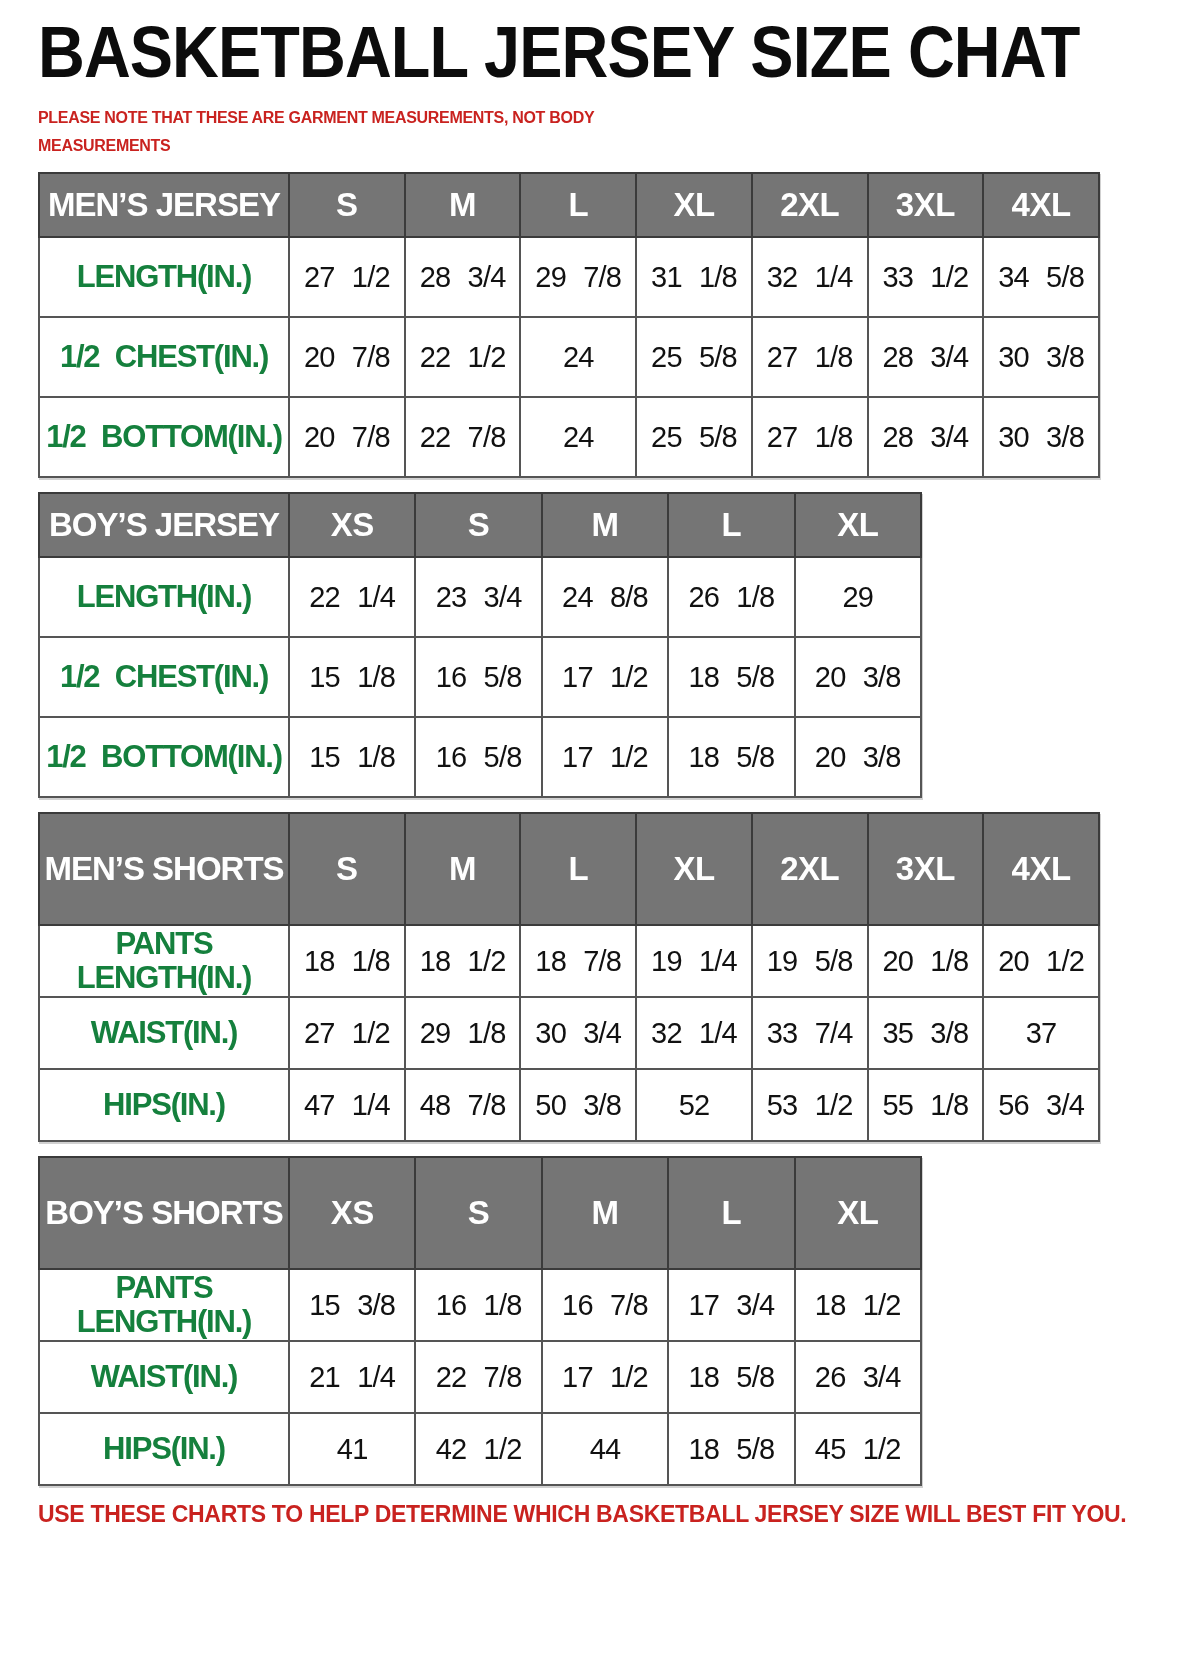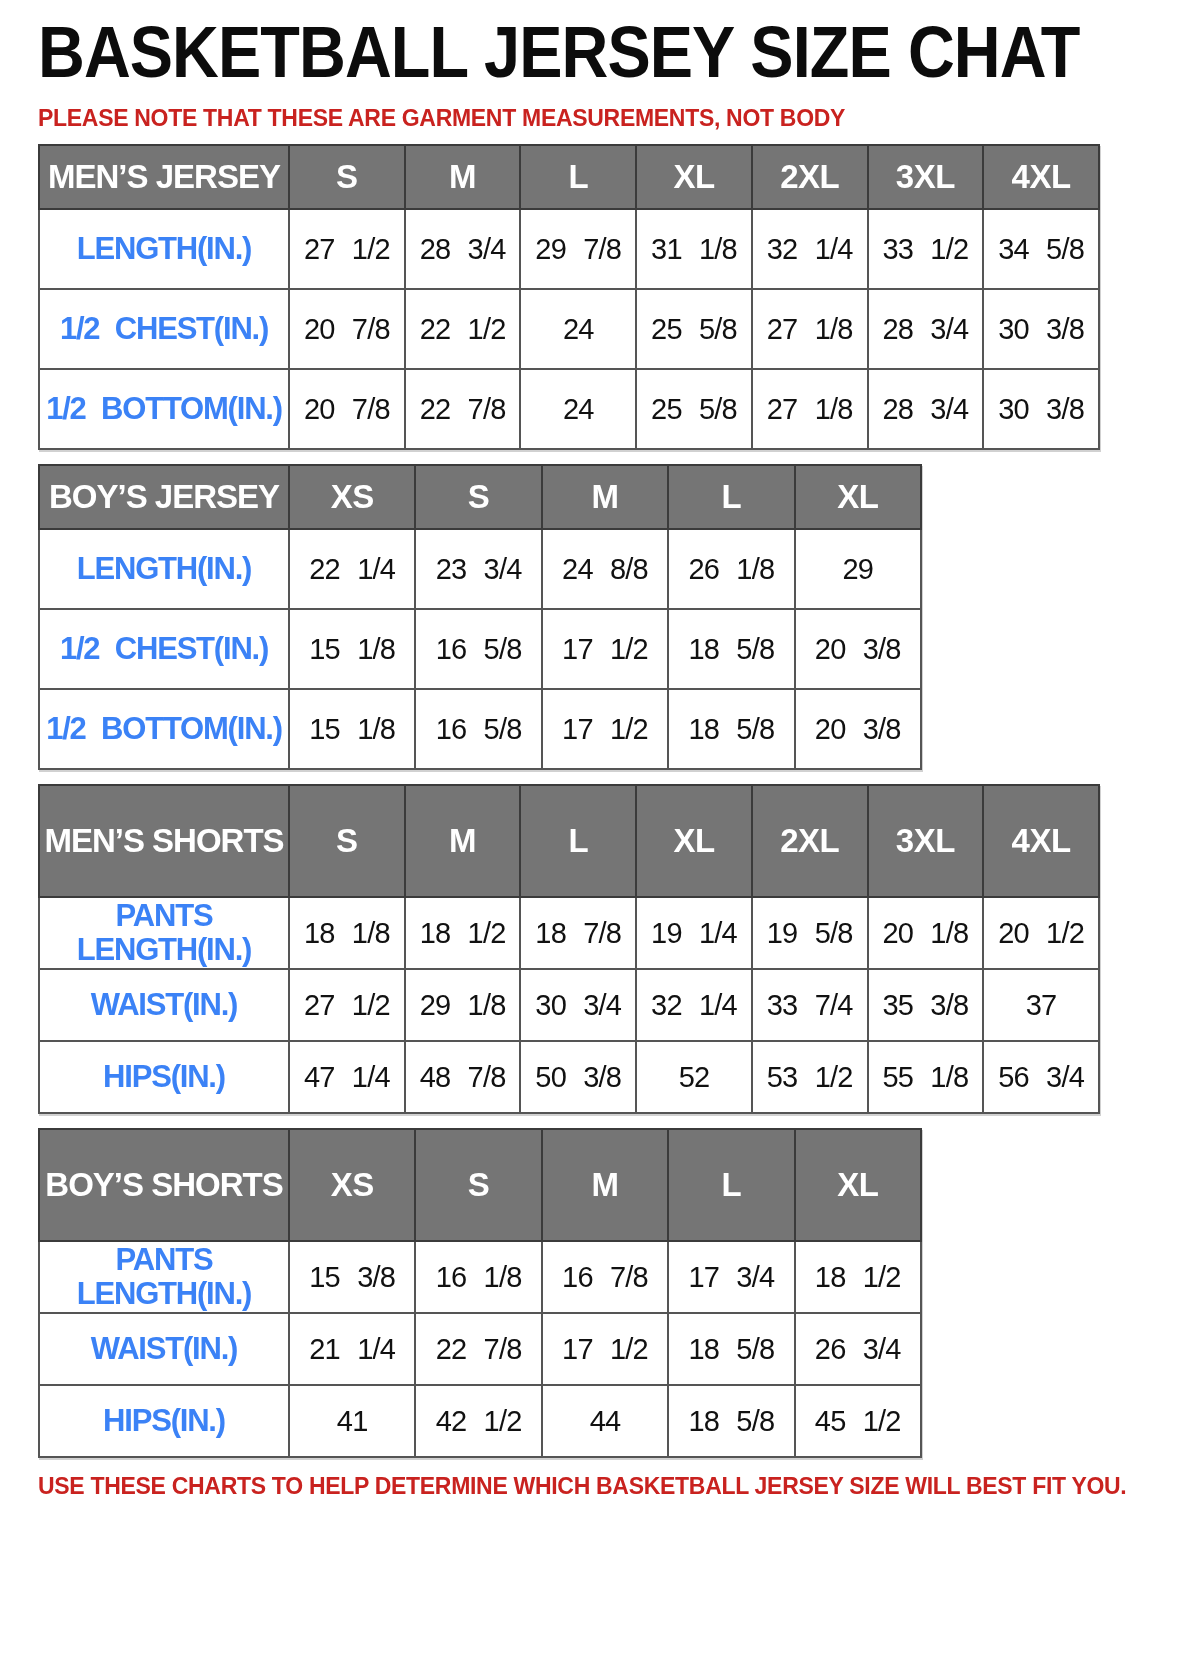--- a/index.html
+++ b/index.html
@@ -22,21 +22,21 @@
     margin:0;line-height:76px;height:76px;white-space:nowrap;
   }
   .page-title .stretch{
     display:inline-block;
     transform:scaleX(.9);transform-origin:0 50%;
     font-size:72px;font-weight:700;letter-spacing:-1px;color:#0c0c0c;
   }
   .note{
     margin-top:14px;
     color:var(--accent);
-    font-weight:700;font-size:23px;line-height:28px;
+    font-weight:700;font-size:16px;line-height:28px;
     letter-spacing:-.3px;
   }
   .note span{display:block;}
   .tables-wrap{margin-top:12px;}
   table.size-table{
     border-collapse:collapse;table-layout:fixed;
     margin:0 0 14px 0;
     border:2px solid var(--border-dark);
     box-shadow:1px 2px 0 rgba(0,0,0,.18);
   }
@@ -50,21 +50,21 @@
     font-size:33px;font-weight:700;letter-spacing:-.5px;
     border-color:#3b3b3b;
     text-align:center;vertical-align:middle;
   }
   thead th.tbl-title{letter-spacing:-1px;}
   table.jersey thead tr{height:64px;}
   table.shorts thead tr{height:112px;}
   table.jersey tbody tr{height:80px;}
   table.shorts tbody tr{height:72px;}
   tbody th.row-label{
-    background:#ffffff;color:#3b82f6;
+    background:#ffffff;color:#15803d;
     font-size:31px;font-weight:700;letter-spacing:-1.2px;
     word-spacing:8px;
     text-align:center;vertical-align:middle;
     line-height:34px;
     padding:0 2px;
   }
   tbody td{
     background:#ffffff;color:var(--txt);
     font-size:29px;font-weight:400;letter-spacing:-.8px;
     word-spacing:10px;
@@ -78,20 +78,21 @@
     letter-spacing:-.3px;white-space:nowrap;
   }
 </style>
 </head>
 <body>
 
 <h1 class="page-title"><span class="stretch">BASKETBALL JERSEY SIZE CHAT</span></h1>
 
 <div class="note">
   <span>PLEASE NOTE THAT THESE ARE GARMENT MEASUREMENTS, NOT BODY</span>
+  <span>MEASUREMENTS</span>
 </div>
 
 <div class="tables-wrap">
   <table class="size-table cols7 jersey">
       <colgroup>
         <col class="label-col">
         <col>
         <col>
         <col>
         <col>

